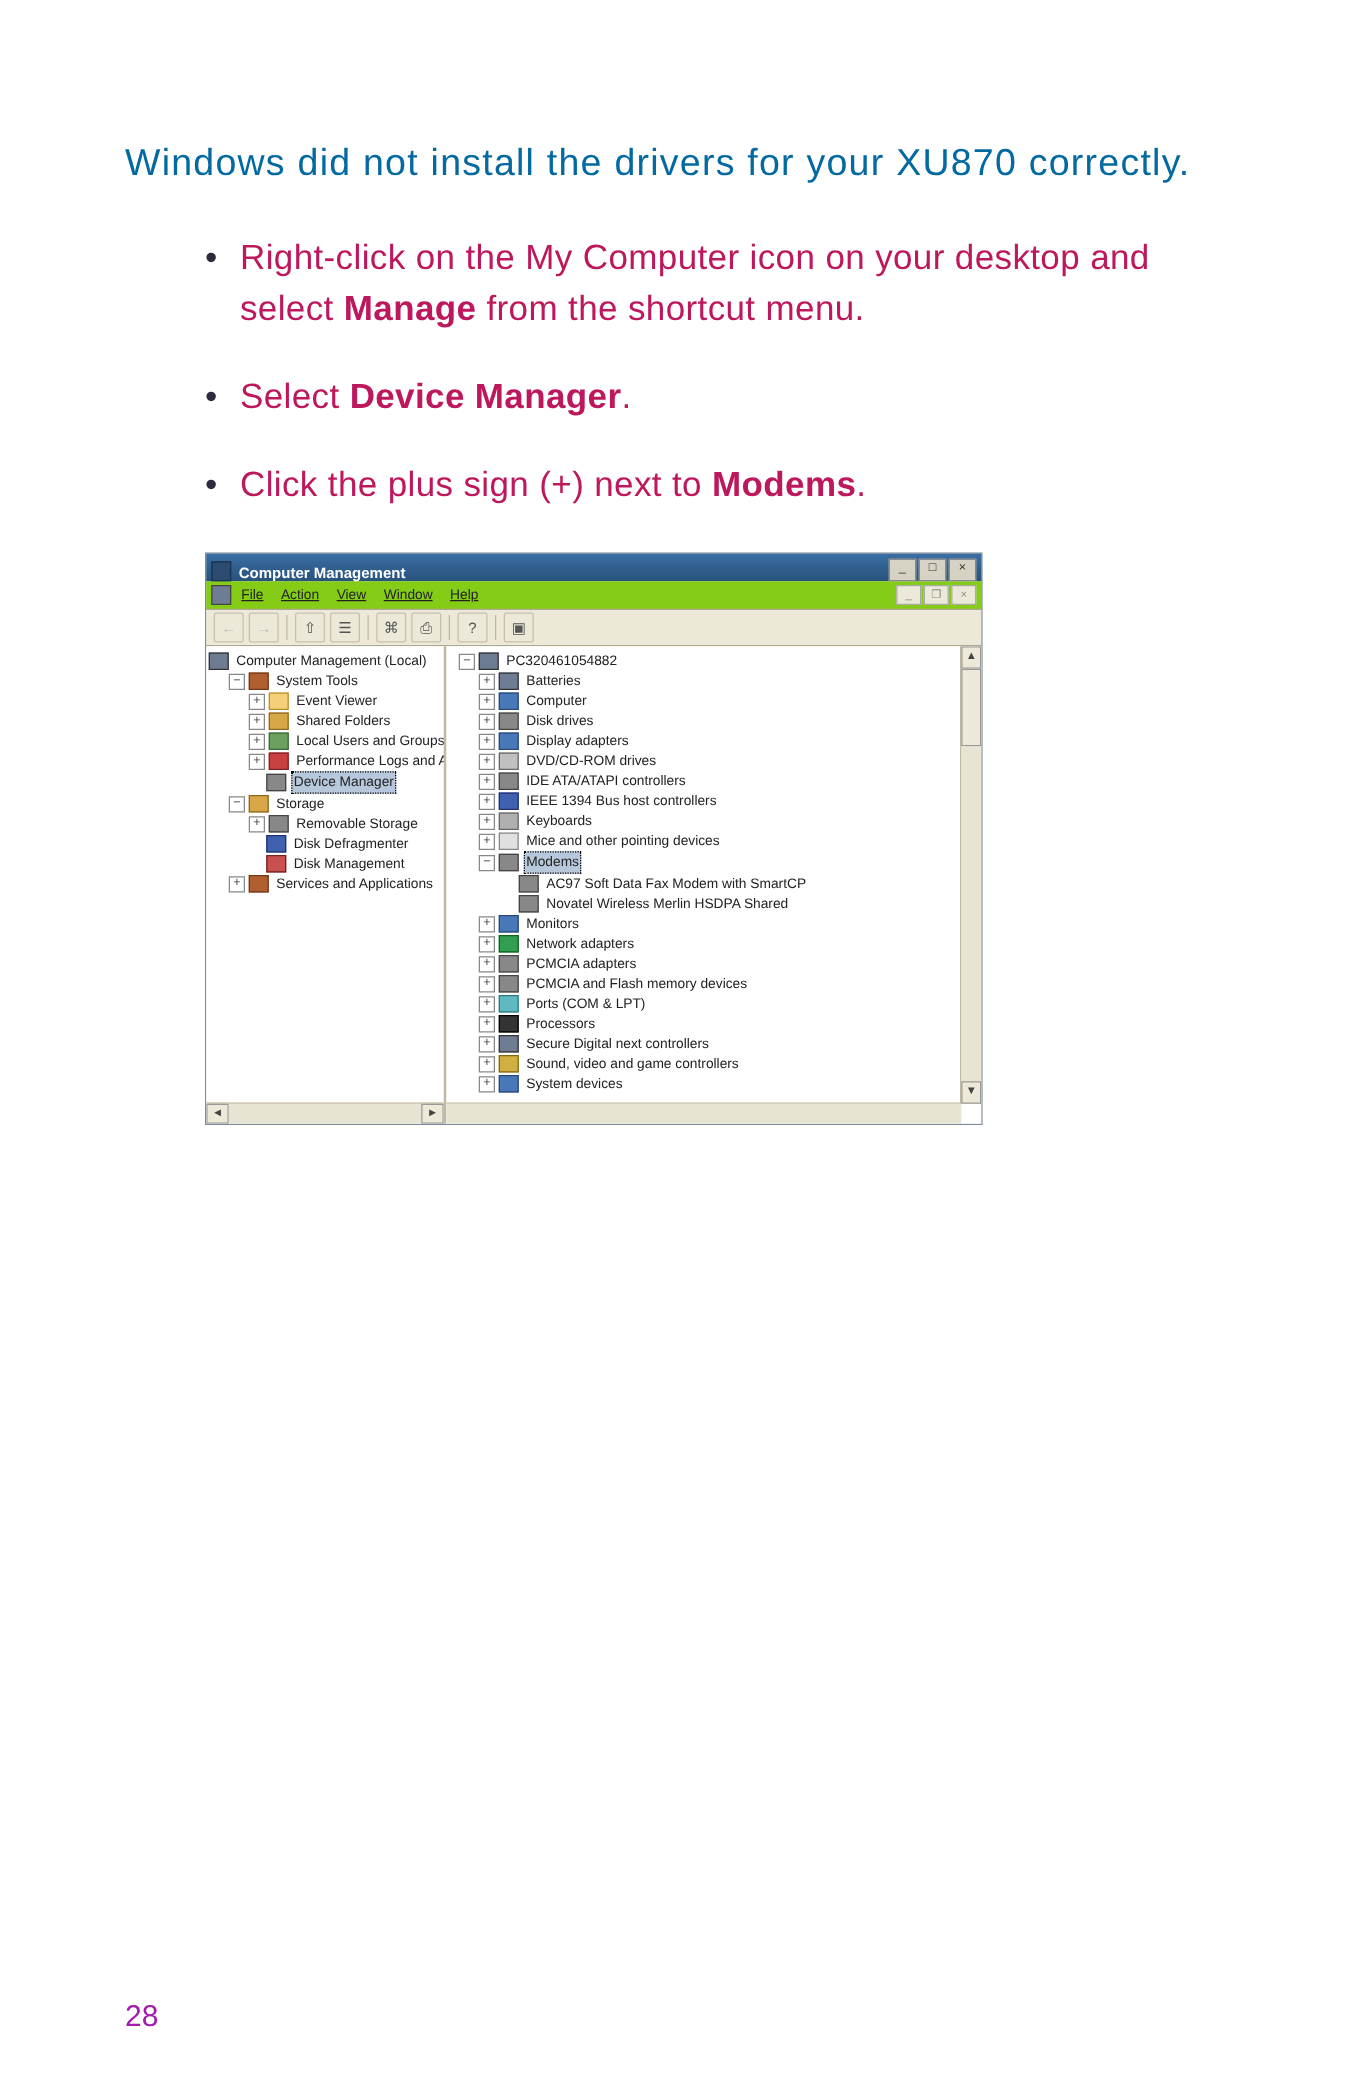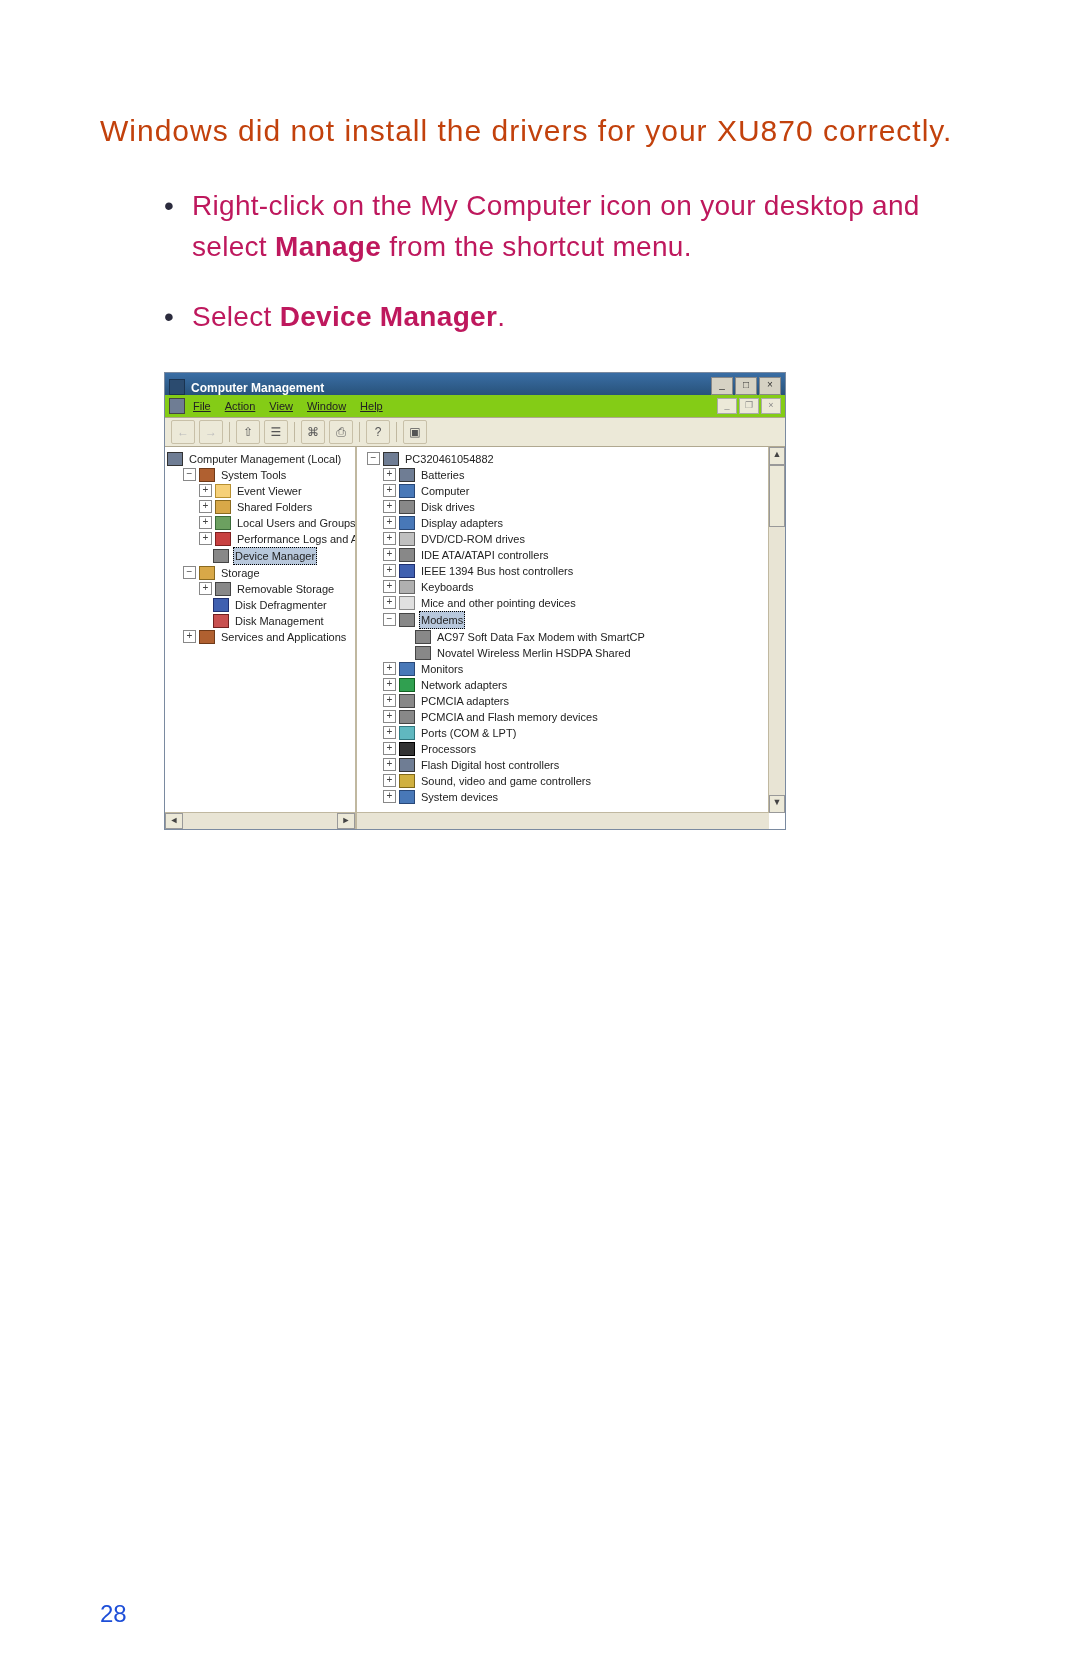--- a/index.html
+++ b/index.html
@@ -1,17 +1,17 @@
 <!DOCTYPE html>
 <html><head>
 <meta charset="utf-8">
 <style>
   html,body{margin:0;padding:0;background:#fff;font-family:Arial,Helvetica,sans-serif;color:#1a1a2e}
   .page{width:1080px;height:1668px;position:relative;box-sizing:border-box;padding:110px 100px 60px 100px}
-  .heading{font-size:30px;letter-spacing:1px;color:#c2410c;line-height:1.4;margin-bottom:34px}
+  .heading{font-size:30px;letter-spacing:1px;color:#0369a1;line-height:1.4;margin-bottom:34px}
   ul.bullets{list-style:none;padding:0;margin:0 0 34px 64px}
   ul.bullets li{position:relative;font-size:28px;color:#be185d;line-height:1.45;margin-bottom:30px;padding-left:28px;letter-spacing:.3px}
   ul.bullets li:before{content:"•";position:absolute;left:0;top:0;font-size:28px;color:#2b2b3d}
   .bold{font-weight:700}
   .screenshot{margin:6px 0 0 64px;border:1px solid #7a8aa0;width:620px;font-family:Tahoma,Arial,sans-serif;font-size:11px;background:#ece9d8}
   .titlebar{background:linear-gradient(#3a6ea5,#28527a);color:#fff;display:flex;align-items:flex-end;height:22px;padding:0 4px}
   .titlebar .ticon{width:14px;height:14px;background:#2b4b6f;border:1px solid #1a3350;margin-right:6px}
   .titlebar .ttext{font-weight:700;flex:1;font-size:12px}
   .winbtns{display:flex;gap:2px}
   .winbtn{width:20px;height:16px;background:#d6d2c4;border:1px solid #888;font-size:10px;line-height:14px;text-align:center;color:#333;cursor:default}
@@ -66,34 +66,37 @@
   .lbl{padding:0 2px}
   .lbl.sel{background:#b8c8dc;border:1px dotted #000;padding:0 1px}
   .ind1{padding-left:16px}.ind2{padding-left:32px}.ind3{padding-left:48px}
   .hscroll{position:absolute;bottom:0;left:0;right:0;height:16px;background:#ece9d8;border-top:1px solid #c0b8a0;display:flex}
   .hscroll .sbtn{width:16px;height:14px;border:1px solid #999;background:#ece9d8;font-size:9px;text-align:center;line-height:12px;color:#444}
   .hscroll .strack{flex:1;background:#e8e4d4}
   .vscroll{position:absolute;top:0;right:0;bottom:16px;width:16px;background:#ece9d8;border-left:1px solid #c0b8a0;display:flex;flex-direction:column}
   .vscroll .sbtn{height:16px;border:1px solid #999;background:#ece9d8;font-size:9px;text-align:center;line-height:13px;color:#444}
   .vscroll .strack{flex:1;background:#e8e4d4}
   .vscroll .sthumb{height:60px;background:#ece9d8;border:1px solid #999;margin:0}
-  .pagenum{position:absolute;bottom:40px;left:100px;font-size:24px;color:#1d4ed8}
+  .pagenum{position:absolute;bottom:40px;left:100px;font-size:24px;color:#a21caf}
 </style>
 </head>
 <body>
 
 <div class="page">
   <div class="heading">Windows did not install the drivers for your XU870 correctly.</div>
 
   <ul class="bullets">
     <li>
       <span>Right-click on the My Computer icon on your desktop and select </span><span class="bold">Manage</span><span> from the shortcut menu.</span>
     </li>
     <li>
       <span>Select </span><span class="bold">Device Manager</span><span>.</span>
+    </li>
+    <li>
+      <span>Click the plus sign (+) next to </span><span class="bold">Modems</span><span>.</span>
     </li>
   </ul>
 
   <div class="screenshot">
     <div class="titlebar">
       <span class="ticon"></span>
       <span class="ttext">Computer Management</span>
       <div class="winbtns">
         <div class="winbtn">_</div>
         <div class="winbtn">□</div>
@@ -291,21 +294,21 @@
               <span class="lbl">Ports (COM &amp; LPT)</span>
             </div>
           <div class="node ind1">
               <span class="tw">+</span>
               <span class="ic proc"></span>
               <span class="lbl">Processors</span>
             </div>
           <div class="node ind1">
               <span class="tw">+</span>
               <span class="ic sd"></span>
-              <span class="lbl">Flash Digital host controllers</span>
+              <span class="lbl">Secure Digital next controllers</span>
             </div>
           <div class="node ind1">
               <span class="tw">+</span>
               <span class="ic sound"></span>
               <span class="lbl">Sound, video and game controllers</span>
             </div>
           <div class="node ind1">
               <span class="tw">+</span>
               <span class="ic sys"></span>
               <span class="lbl">System devices</span>

